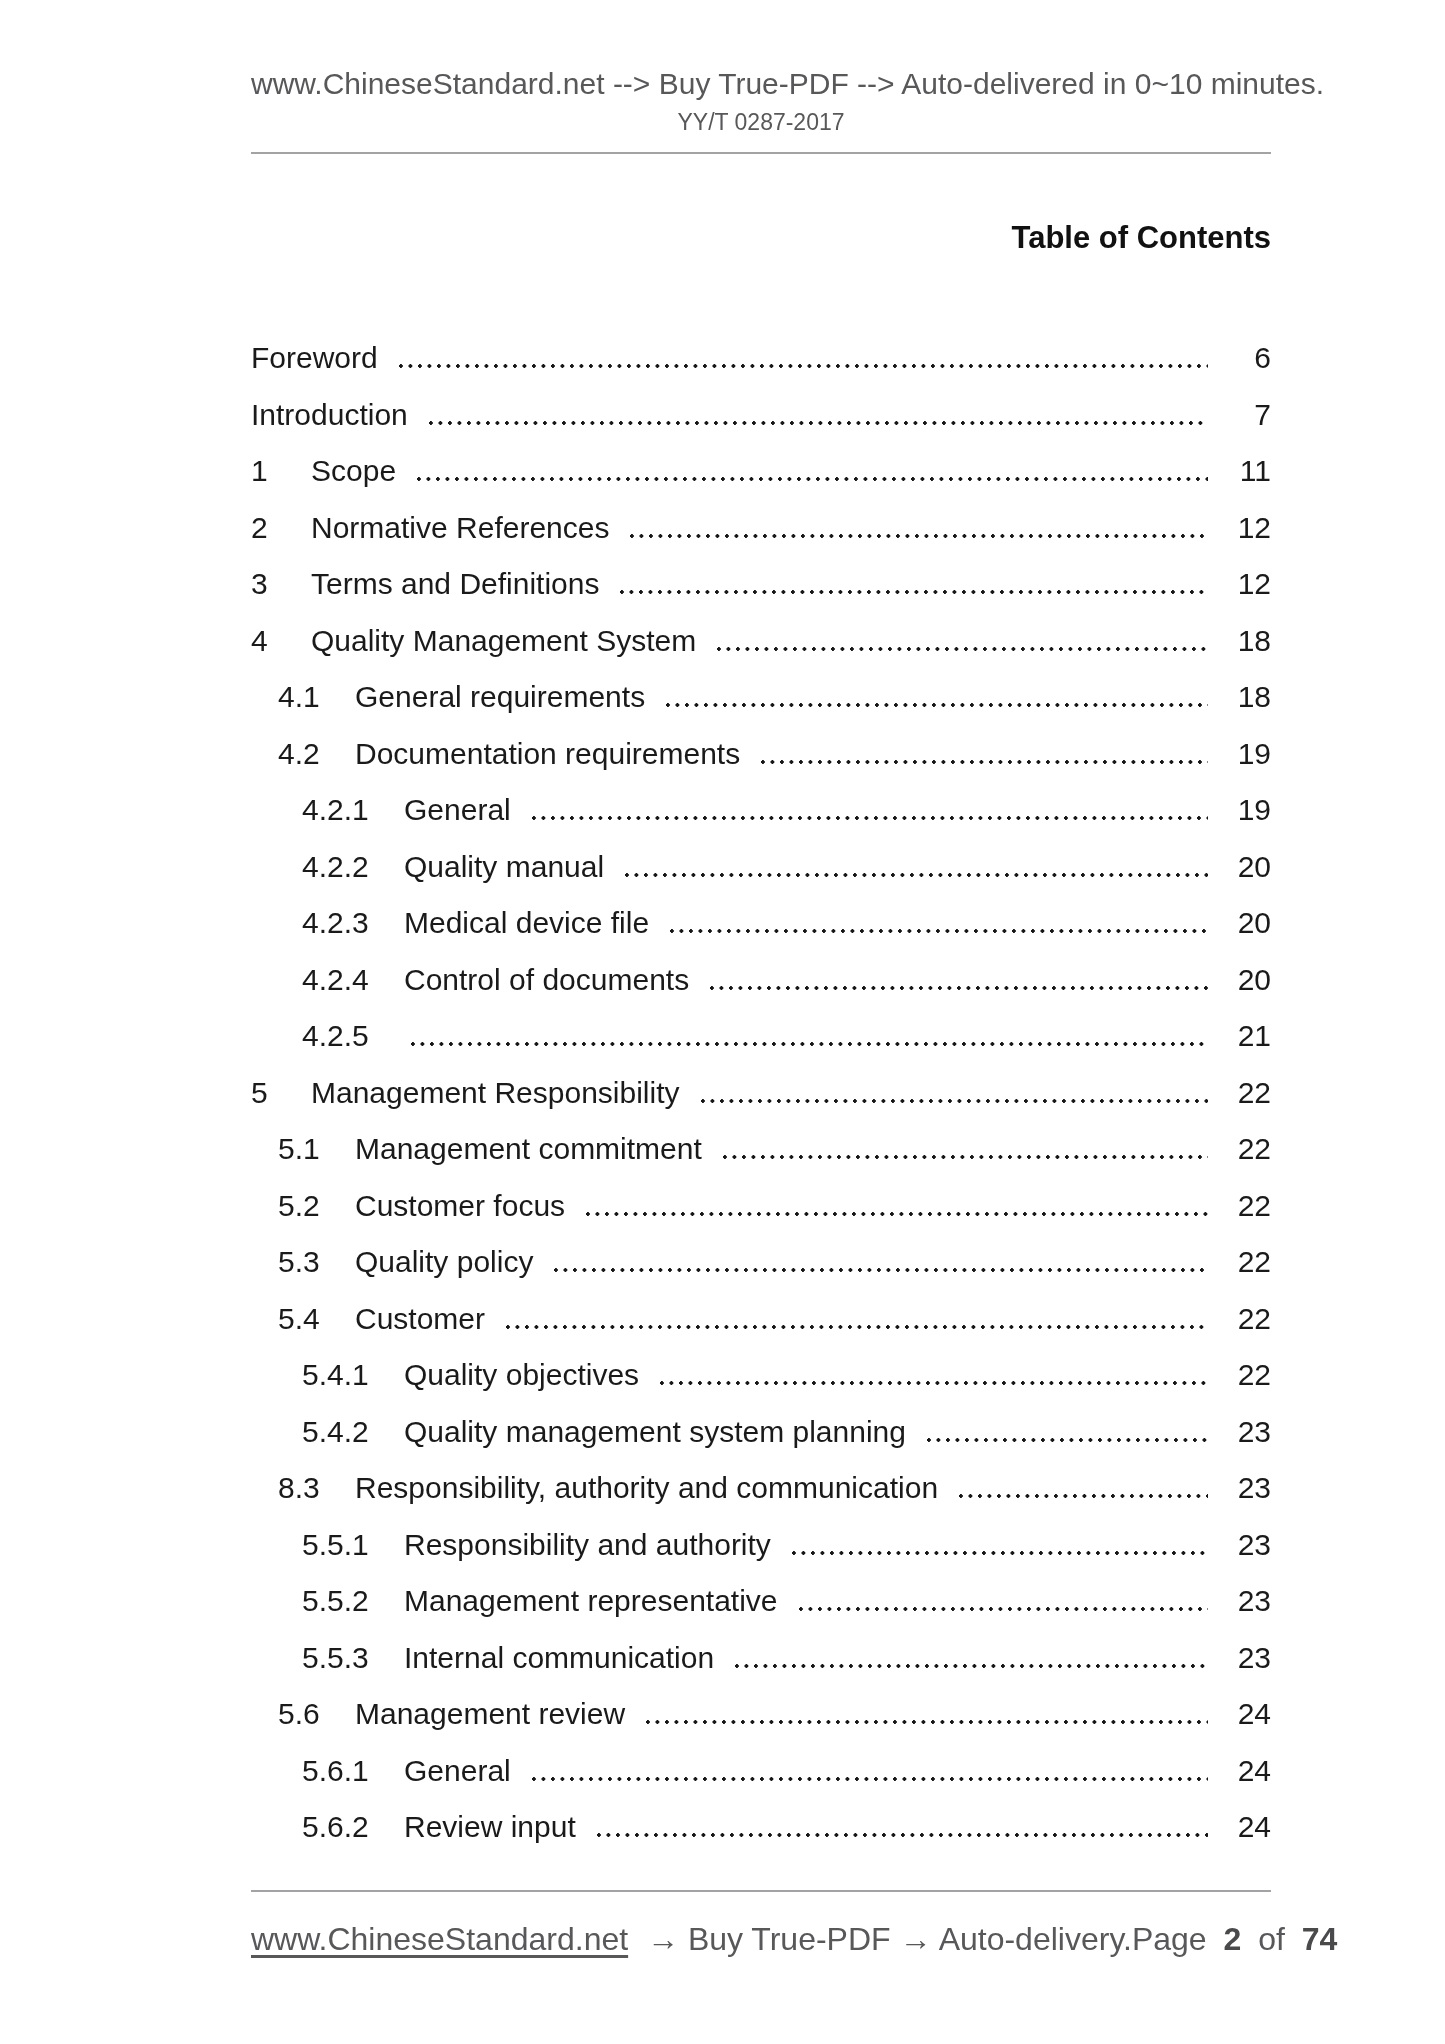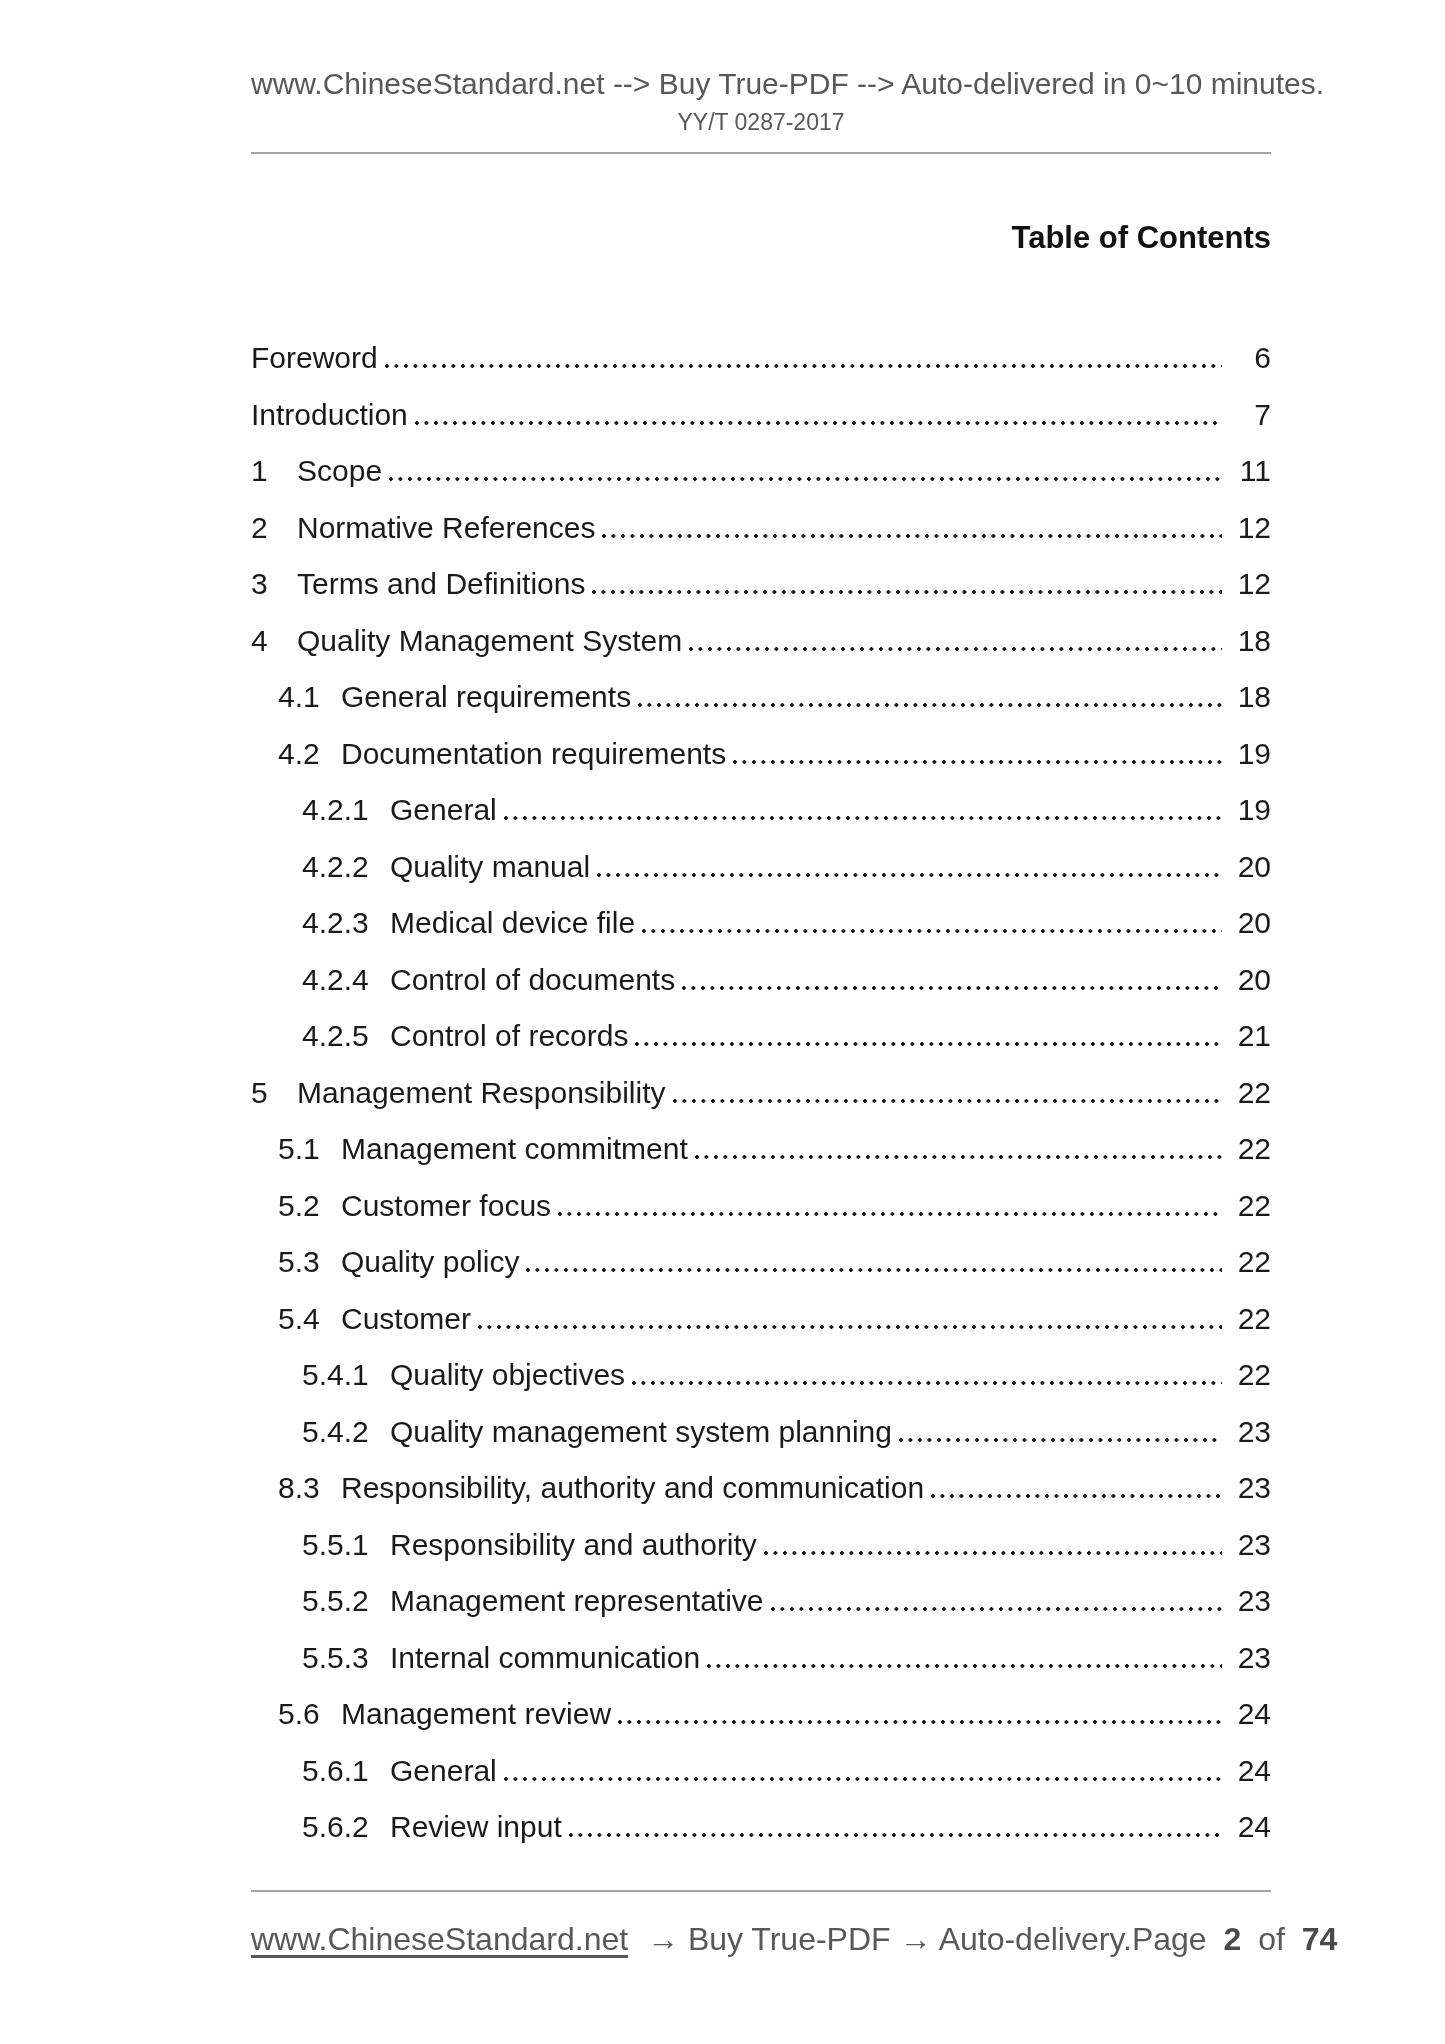--- a/index.html
+++ b/index.html
@@ -64,20 +64,21 @@
   .toc-list {
     margin-top: 72px;
   }
   .toc-row {
     display: flex;
     align-items: baseline;
     height: 56.5px;
     line-height: 56.5px;
     font-size: 30px;
     white-space: nowrap;
+    gap: 14px;
   }
   .toc-row.level-0 { padding-left: 0; }
   .toc-row.level-1 { padding-left: 27px; }
   .toc-row.level-2 { padding-left: 51px; }
   .toc-num {
     flex: 0 0 auto;
     display: inline-block;
   }
   .level-0 .toc-num { width: 46px; }
   .level-1 .toc-num { width: 63px; }
@@ -210,21 +211,20 @@
         <span class="toc-page">20</span>
       </div>
         <div class="toc-row level-2">
         <span class="toc-num">4.2.4</span>
         <span class="toc-label">Control of documents</span>
         <span class="toc-leader"></span>
         <span class="toc-page">20</span>
       </div>
         <div class="toc-row level-2">
         <span class="toc-num">4.2.5</span>
-        <span class="toc-label">Control of records</span>
         <span class="toc-leader"></span>
         <span class="toc-page">21</span>
       </div>
         <div class="toc-row level-0">
         <span class="toc-num">5</span>
         <span class="toc-label">Management Responsibility</span>
         <span class="toc-leader"></span>
         <span class="toc-page">22</span>
       </div>
         <div class="toc-row level-1">

